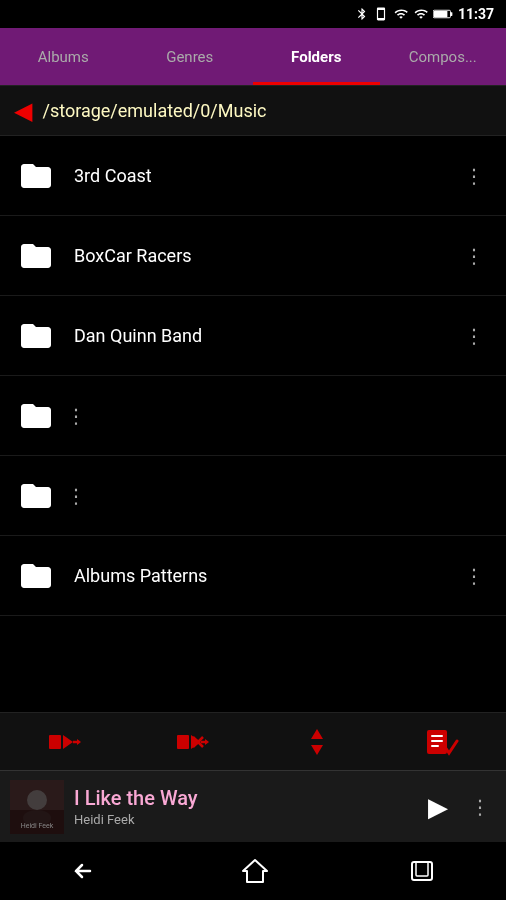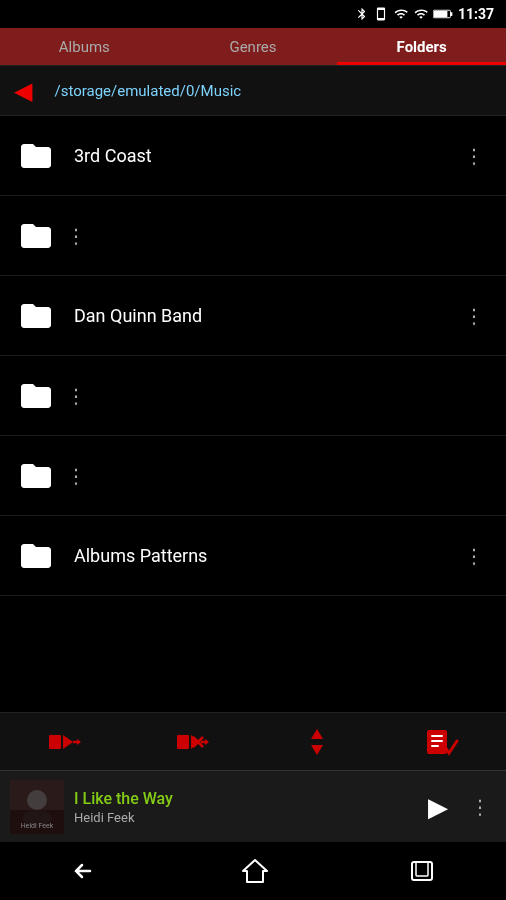--- a/index.html
+++ b/index.html
@@ -29,23 +29,23 @@
       gap: 5px;
     }
     .status-time {
       font-size: 14px;
       font-weight: bold;
       color: #fff;
     }
 
     
     .tab-bar {
-      background: #7f1d1d;
-      display: flex;
-      height: 38px;
+      background: #701a75;
+      display: flex;
+      height: 58px;
       border-bottom: 1px solid #222;
       overflow: hidden;
     }
     .tab-item {
       flex: 1;
       display: flex;
       align-items: center;
       justify-content: center;
       font-size: 15px;
       color: #aaa;
@@ -77,23 +77,22 @@
       padding: 0 14px;
       gap: 10px;
       border-bottom: 1px solid #222;
     }
     .back-arrow {
       color: #e00;
       font-size: 24px;
       cursor: pointer;
     }
     .breadcrumb-path {
-      font-size: 15px;
-      color: #7dd3fc;
-      margin-left: 12px;
+      font-size: 18px;
+      color: #fef9c3;
     }
 
     
     .folder-list {
       background: #000;
       flex: 1;
       overflow-y: auto;
     }
     .folder-item {
       display: flex;
@@ -173,22 +172,22 @@
       align-items: center;
       justify-content: center;
       font-size: 8px;
       color: #aaa;
       text-align: center;
     }
     .track-info {
       flex: 1;
     }
     .track-title {
-      font-size: 16px;
-      color: #84cc16;
+      font-size: 20px;
+      color: #f9a8d4;
       font-weight: 500;
     }
     .track-artist {
       font-size: 13px;
       color: #aaa;
       margin-top: 2px;
     }
     .play-btn {
       color: #fff;
       font-size: 26px;
@@ -258,20 +257,21 @@
     <span class="status-time">11:37</span>
   </div>
 </div>
 
 <div class="main-content">
 
   <div class="tab-bar">
     <div class="tab-item">Albums</div>
     <div class="tab-item">Genres</div>
     <div class="tab-item active">Folders</div>
+    <div class="tab-item">Compos...</div>
   </div>
 
   <div class="breadcrumb">
     <span class="back-arrow">◀</span>
     <span class="breadcrumb-path">/storage/emulated/0/Music</span>
   </div>
 
   <div class="folder-scroll">
     <div class="folder-list">
 
@@ -284,20 +284,21 @@
         <span class="folder-name">3rd Coast</span>
         <span class="more-btn">⋮</span>
       </div>
 
       <div class="folder-item">
         <div class="folder-icon">
           <svg viewBox="0 0 24 24" fill="white">
               <path d="M10 4H4c-1.1 0-2 .9-2 2v12c0 1.1.9 2 2 2h16c1.1 0 2-.9 2-2V8c0-1.1-.9-2-2-2h-8l-2-2z"></path>
             </svg>
         </div>
+        <span class="folder-name">BoxCar Racers</span>
         <span class="more-btn">⋮</span>
       </div>
 
       <div class="folder-item">
         <div class="folder-icon">
           <svg viewBox="0 0 24 24" fill="white">
               <path d="M10 4H4c-1.1 0-2 .9-2 2v12c0 1.1.9 2 2 2h16c1.1 0 2-.9 2-2V8c0-1.1-.9-2-2-2h-8l-2-2z"></path>
             </svg>
         </div>
         <span class="folder-name">Dan Quinn Band</span>

